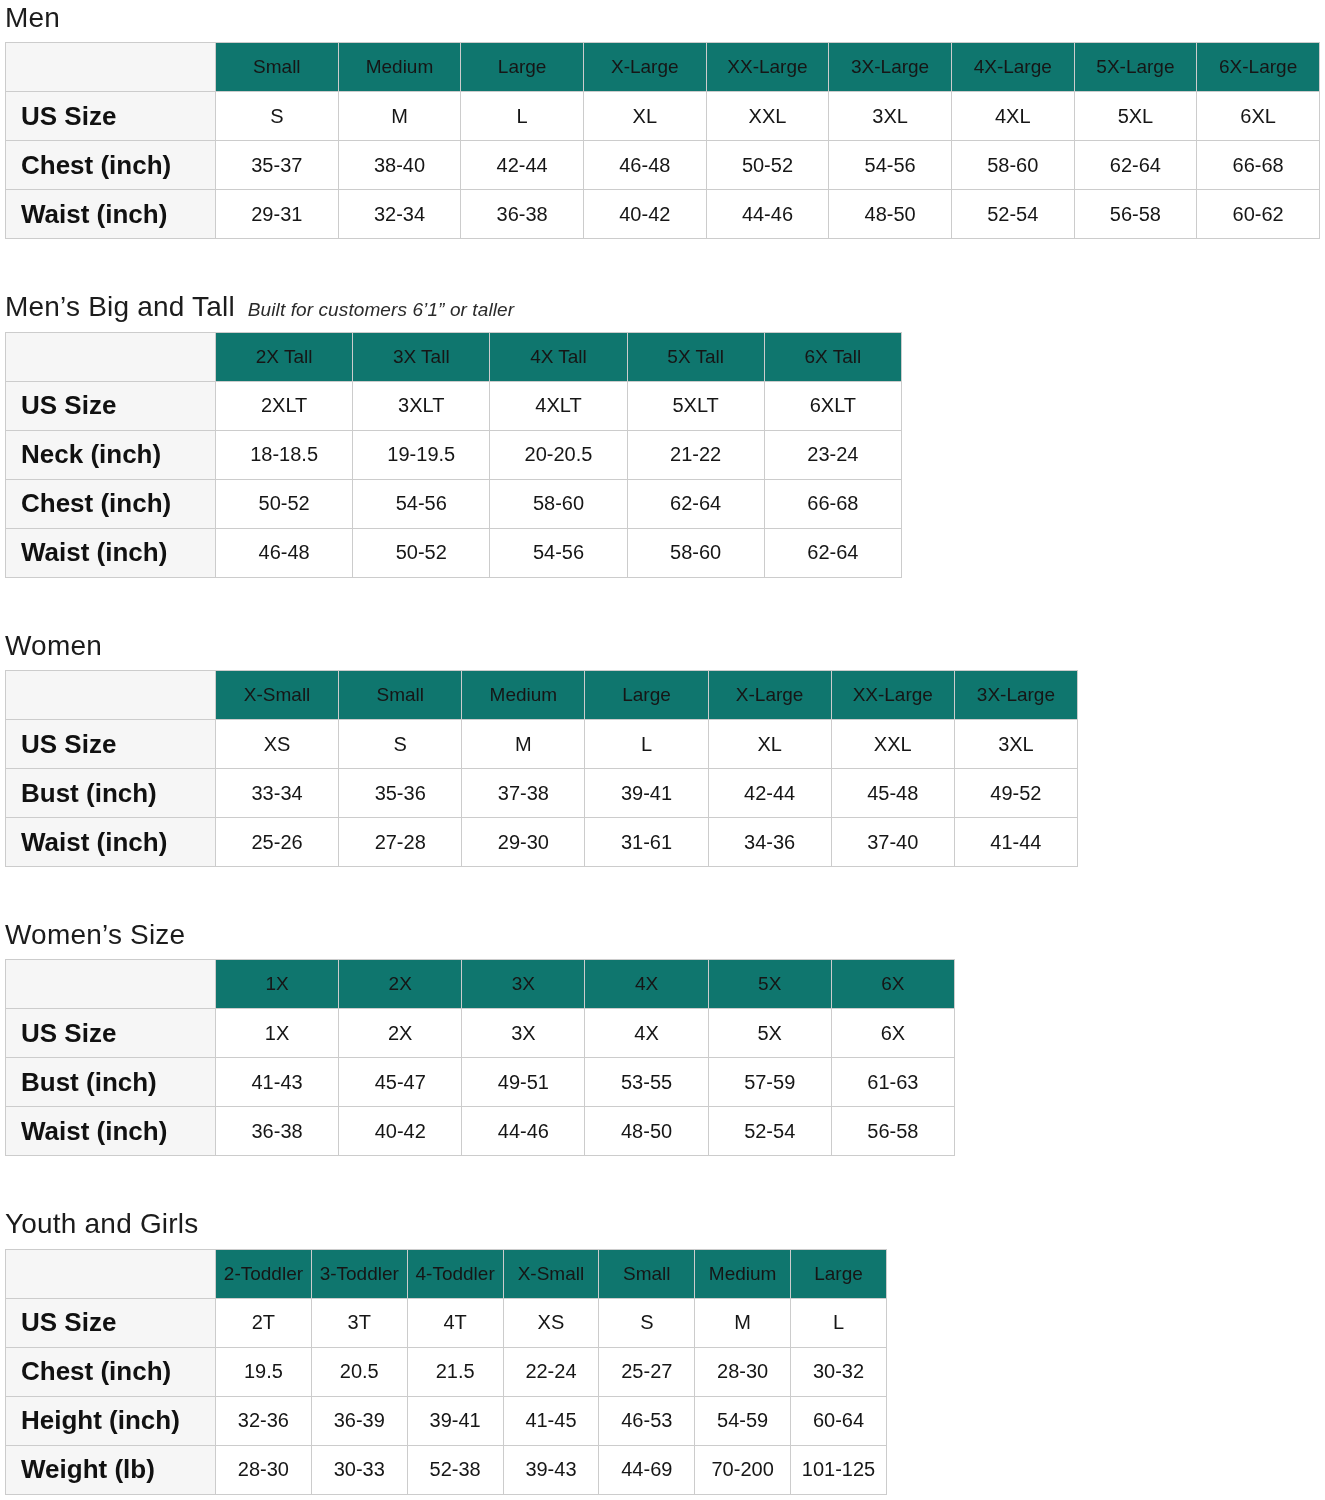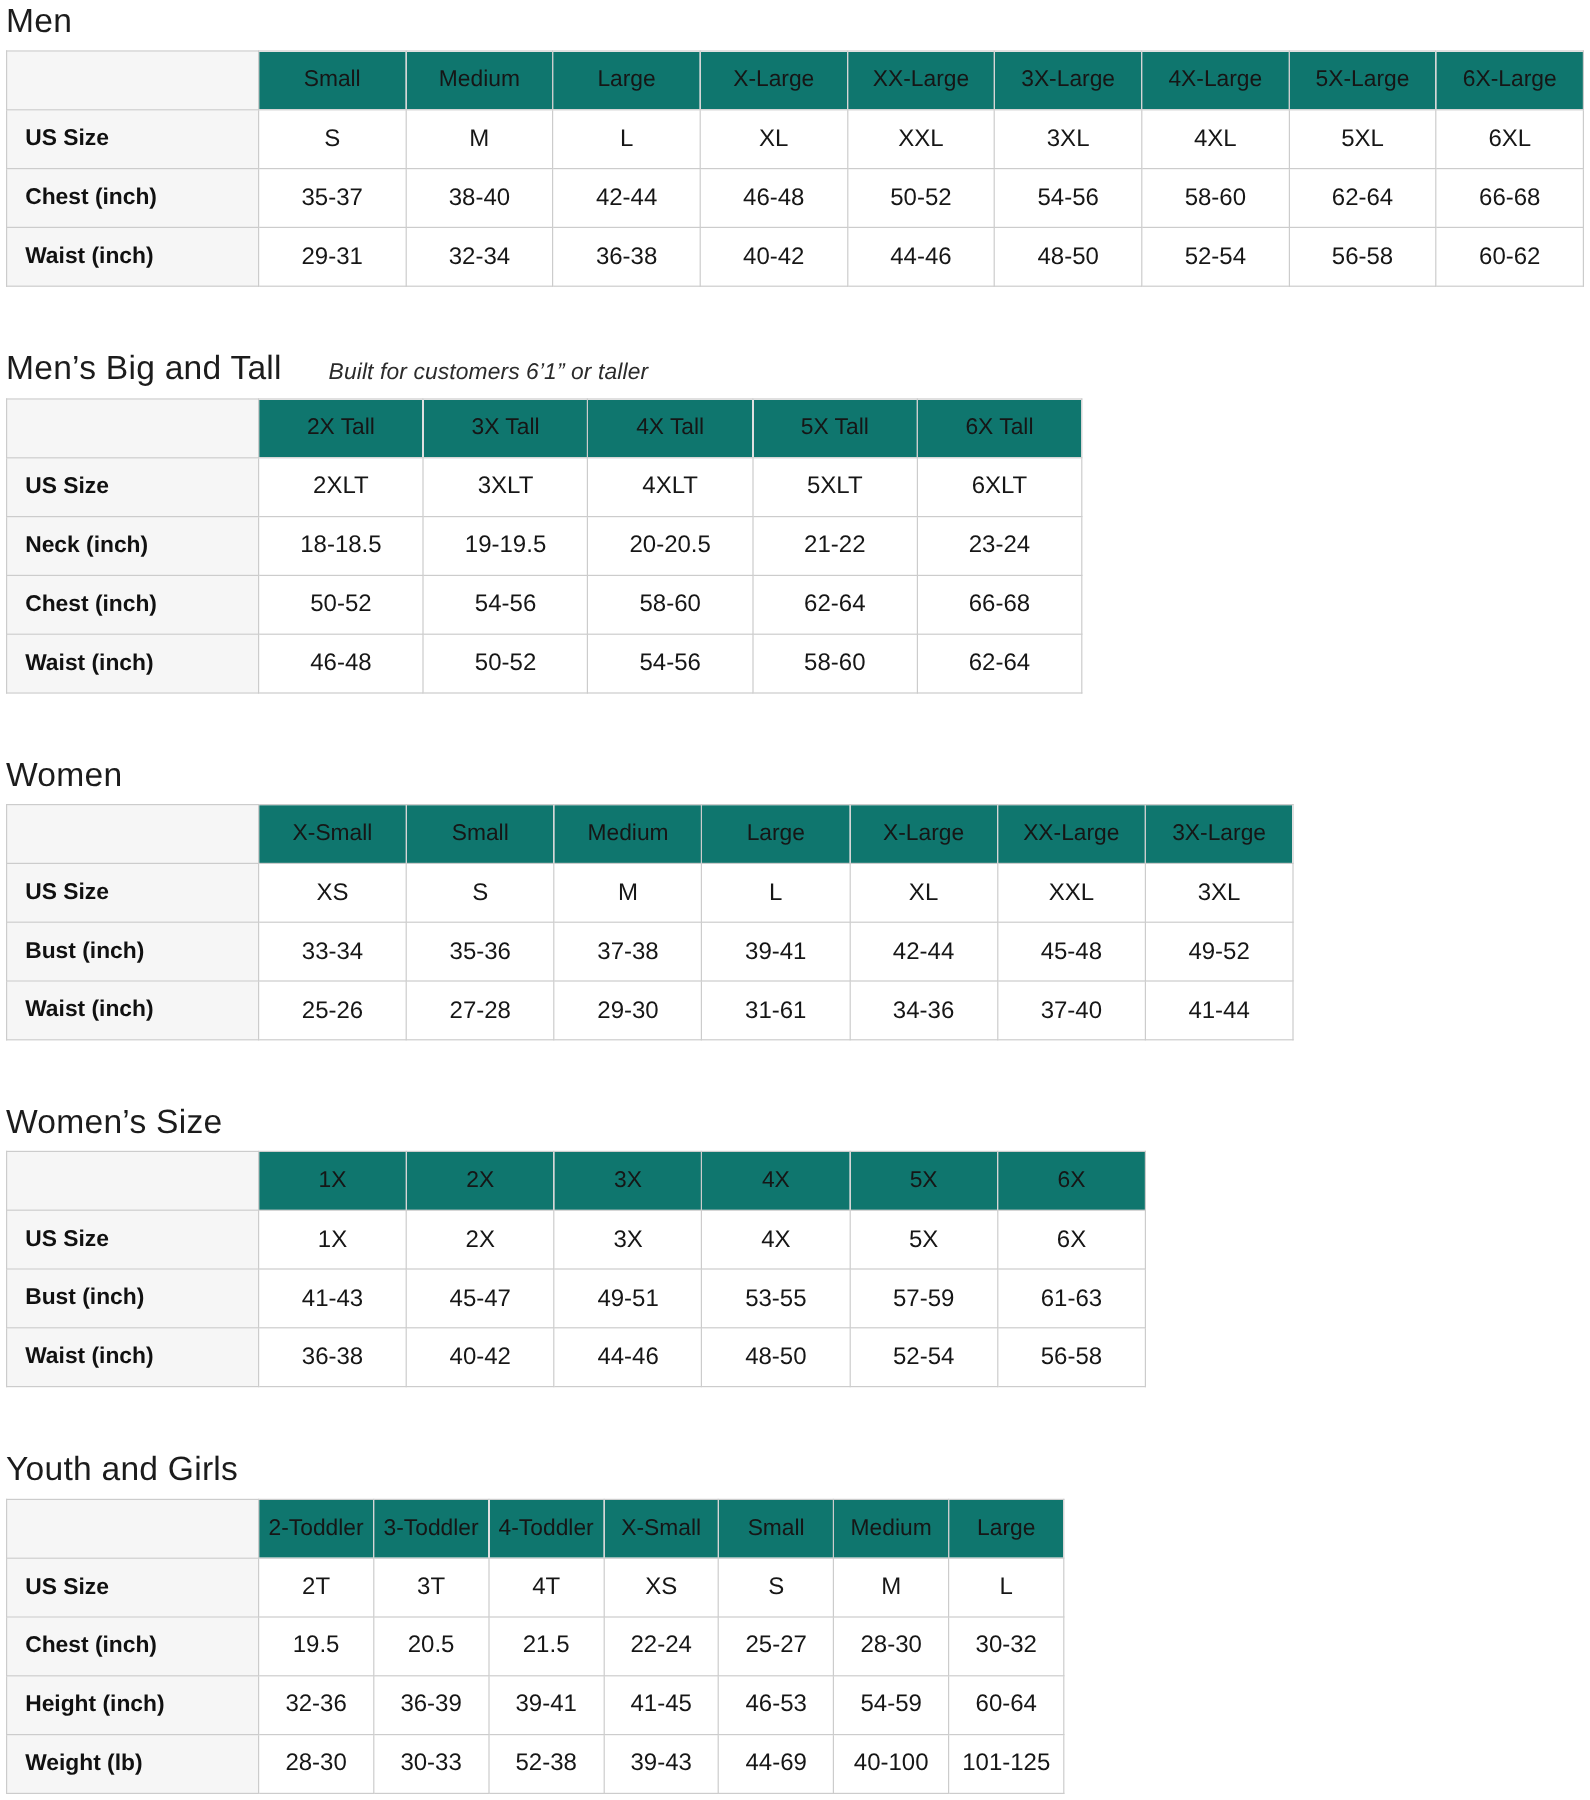--- a/index.html
+++ b/index.html
@@ -25,21 +25,21 @@
     font-size: 28px;
     font-weight: 400;
     color: #1c1c1c;
     letter-spacing: 0.2px;
   }
   .section-subtitle {
     font-size: 19px;
     font-style: italic;
     font-weight: 400;
     color: #2b2b2b;
-    margin-left: 39px;
+    margin-left: 13px;
     letter-spacing: 0.1px;
   }
   table.size-table {
     border-collapse: collapse;
     table-layout: fixed;
   }
   .size-table th,
   .size-table td {
     border: 1px solid #cccccc;
     height: 48px;
@@ -57,21 +57,21 @@
     font-size: 19px;
     font-weight: 400;
   }
   .size-table th.corner-cell {
     background: #f6f6f6;
   }
   .size-table th.row-label {
     background: #f6f6f6;
     text-align: left;
     padding-left: 15px;
-    font-size: 19px;
+    font-size: 26px;
     font-weight: 700;
     color: #111;
   }
   .size-table td.size-cell {
     background: #ffffff;
   }
   
   table[data-table-for="0"] { width: 1315px; }
   table[data-table-for="1"] { width: 897px;  }
   table[data-table-for="2"] { width: 1073px; }
@@ -382,20 +382,20 @@
             <td class="size-cell">54-59</td>
             <td class="size-cell">60-64</td>
           </tr>
           <tr>
             <th class="row-label">Weight (lb)</th>
             <td class="size-cell">28-30</td>
             <td class="size-cell">30-33</td>
             <td class="size-cell">52-38</td>
             <td class="size-cell">39-43</td>
             <td class="size-cell">44-69</td>
-            <td class="size-cell">40-100</td>
+            <td class="size-cell">70-200</td>
             <td class="size-cell">101-125</td>
           </tr>
         </tbody>
       </table>
   </section>
 
 </main>
 
 </body></html>

